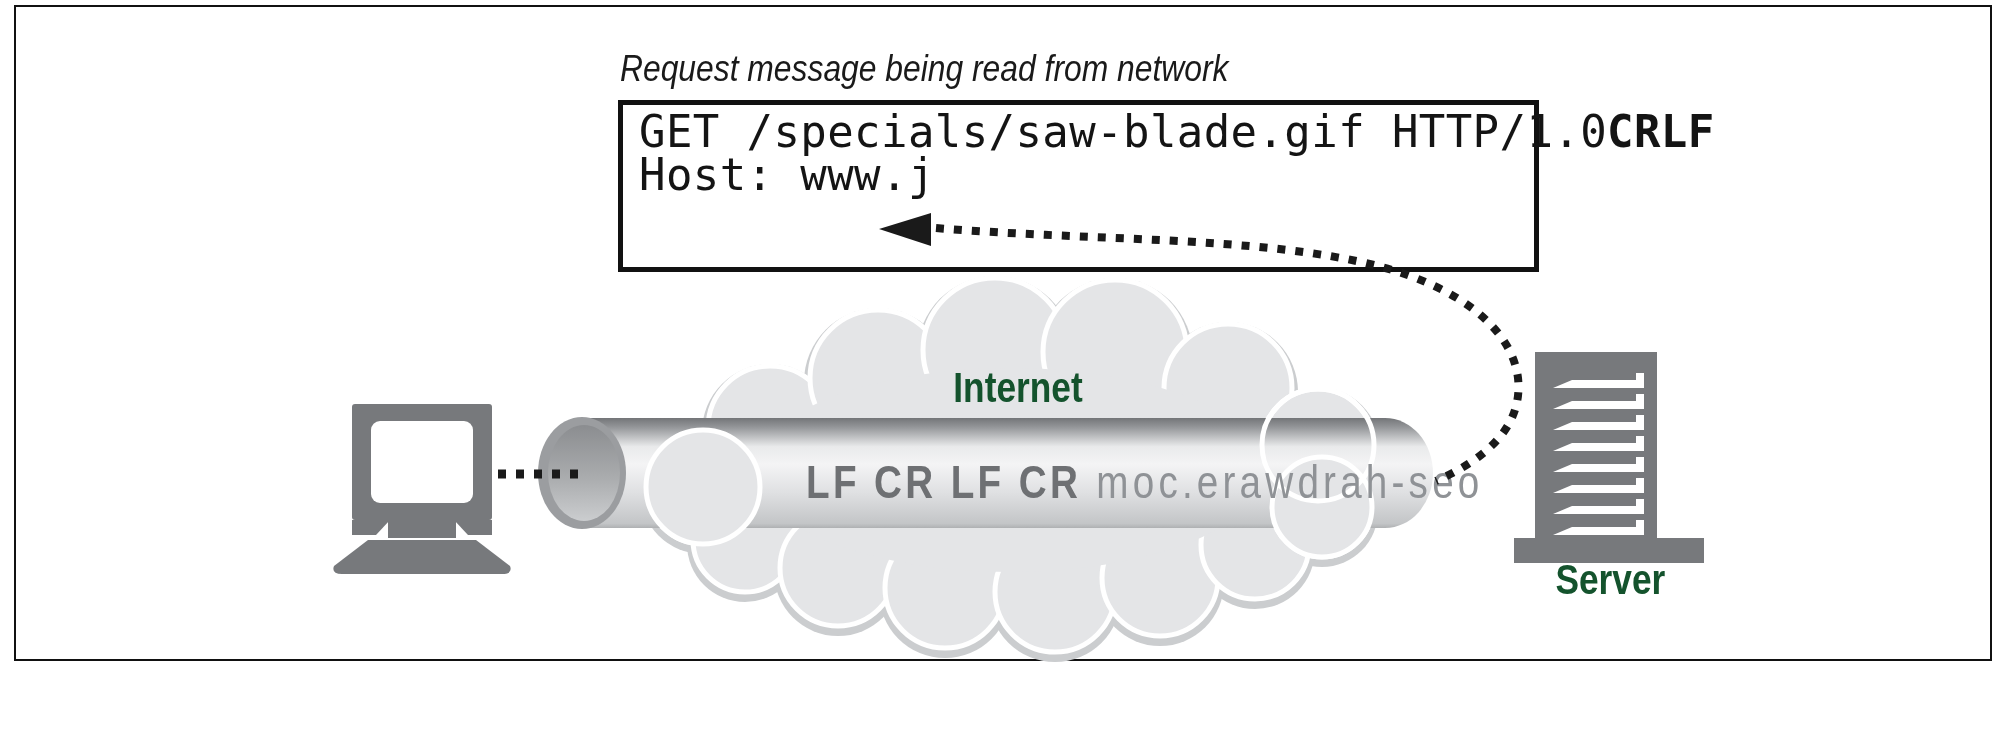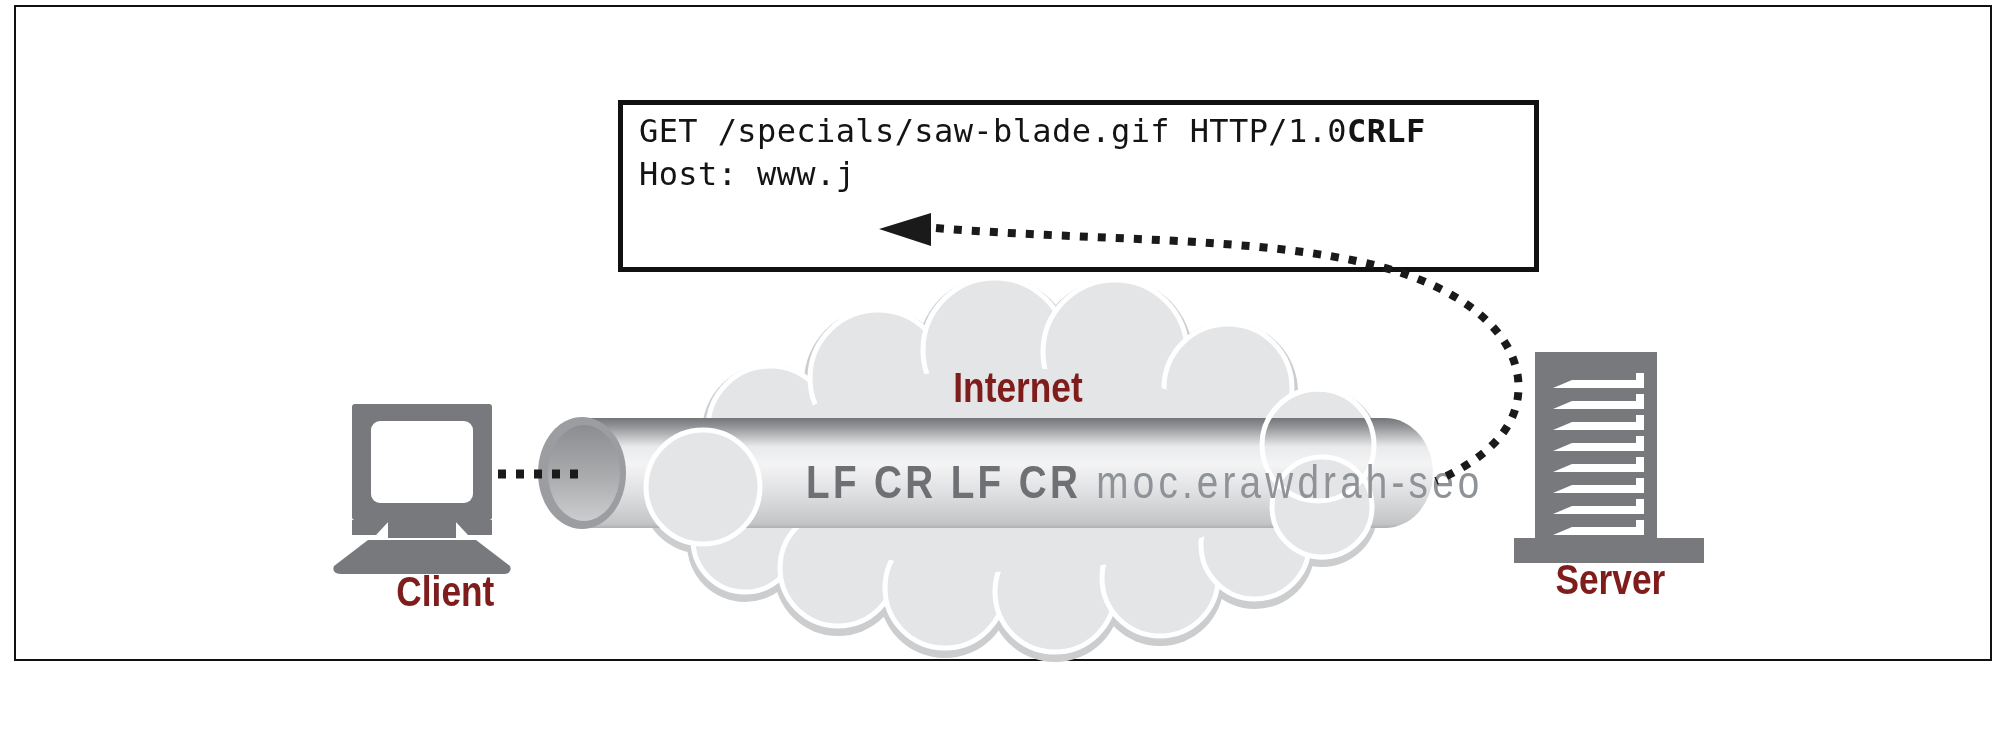--- a/index.html
+++ b/index.html
@@ -8,27 +8,27 @@
   #frame{position:absolute;left:14px;top:5px;width:1974px;height:652px;border:2px solid #111;background:#fff;}
   #diagram-svg,#overlay-svg{position:absolute;left:0;top:0;width:2012px;height:738px;}
   #diagram-svg{z-index:1;}
   .txt{position:absolute;z-index:2;white-space:nowrap;}
   #overlay-svg{z-index:3;pointer-events:none;}
   #callout-label{left:620px;top:48px;font-size:37px;font-style:italic;font-weight:400;}
   #callout-label .cond{display:inline-block;transform:scaleX(0.86);transform-origin:left center;}
   #request-box{position:absolute;z-index:2;left:618px;top:100px;width:921px;height:172px;
                border:5px solid #111;background:#fff;box-sizing:border-box;}
   #request-text{position:absolute;z-index:2;left:639px;top:110px;
-                font-family:"DejaVu Sans Mono",monospace;font-size:32px;letter-spacing:0.4px;
+                font-family:"DejaVu Sans Mono",monospace;font-size:44px;letter-spacing:0.4px;
                 line-height:43px;color:#141414;}
   .req-line b{font-weight:700;}
   #pipe-text{left:806px;top:455px;font-size:46px;letter-spacing:2px;transform:scaleX(0.84);transform-origin:left center;}
   #pipe-text .ctl{font-weight:700;color:#6e7073;margin-right:18px;letter-spacing:4px;}
   #pipe-text .rev{font-weight:400;color:#8f9296;letter-spacing:5px;}
-  .iconlabel{font-size:42px;font-weight:700;text-align:center;color:#7f1d1d;}
+  .iconlabel{font-size:42px;font-weight:700;text-align:center;color:#14532d;}
   .iconlabel .cond{display:inline-block;transform:scaleX(0.84);transform-origin:center center;}
   #internet-label{left:918px;top:364px;width:200px;}
   #client-label{left:345px;top:568px;width:200px;}
   #server-label{left:1510px;top:556px;width:200px;}
   #caption{left:16px;top:674px;font-family:"Liberation Serif",serif;font-style:italic;
            font-size:41px;color:#111;}
   #caption .cond{display:inline-block;transform:scaleX(0.9);transform-origin:left center;}
 </style>
 </head>
 <body>
@@ -121,38 +121,38 @@
         <polygon points="1553,430 1572,422 1636,422 1636,415 1644,415 1644,430"></polygon>
         <polygon points="1553,451 1572,443 1636,443 1636,436 1644,436 1644,451"></polygon>
         <polygon points="1553,472 1572,464 1636,464 1636,457 1644,457 1644,472"></polygon>
         <polygon points="1553,493 1572,485 1636,485 1636,478 1644,478 1644,493"></polygon>
         <polygon points="1553,514 1572,506 1636,506 1636,499 1644,499 1644,514"></polygon>
         <polygon points="1553,535 1572,527 1636,527 1636,520 1644,520 1644,535"></polygon>
       </g>
     </g>
   </svg>
 
+  <div class="txt" id="callout-label">
+    <span class="cond">Request message being read from network</span>
+  </div>
 
   <div id="request-box"></div>
   <div id="request-text">
     <div class="req-line"><span>GET /specials/saw-blade.gif HTTP/1.0</span><b>CRLF</b></div>
     <div class="req-line"><span>Host: www.j</span><b></b></div>
   </div>
 
   <div class="txt iconlabel" id="internet-label">
     <span class="cond">Internet</span>
   </div>
 
   <div class="txt" id="pipe-text">
     <span class="ctl">LF CR LF CR</span><span class="rev">moc.erawdrah-seo</span>
   </div>
 
-  <div class="txt iconlabel" id="client-label">
-    <span class="cond">Client</span>
-  </div>
 
   <div class="txt iconlabel" id="server-label">
     <span class="cond">Server</span>
   </div>
 
 
   <svg id="overlay-svg" viewBox="0 0 2012 738">
     <line x1="498" y1="474" x2="584" y2="474" stroke="#1a1a1a" stroke-width="9" stroke-dasharray="8 10"></line>
     <polygon points="879,229 931,213 931,246" fill="#1a1a1a"></polygon>
     <path d="M 936 228 C 1090 241 1260 236 1378 266 C 1462 288 1512 330 1518 378 C 1523 424 1490 457 1436 481" fill="none" stroke="#1a1a1a" stroke-width="8" stroke-dasharray="8 10"></path>

